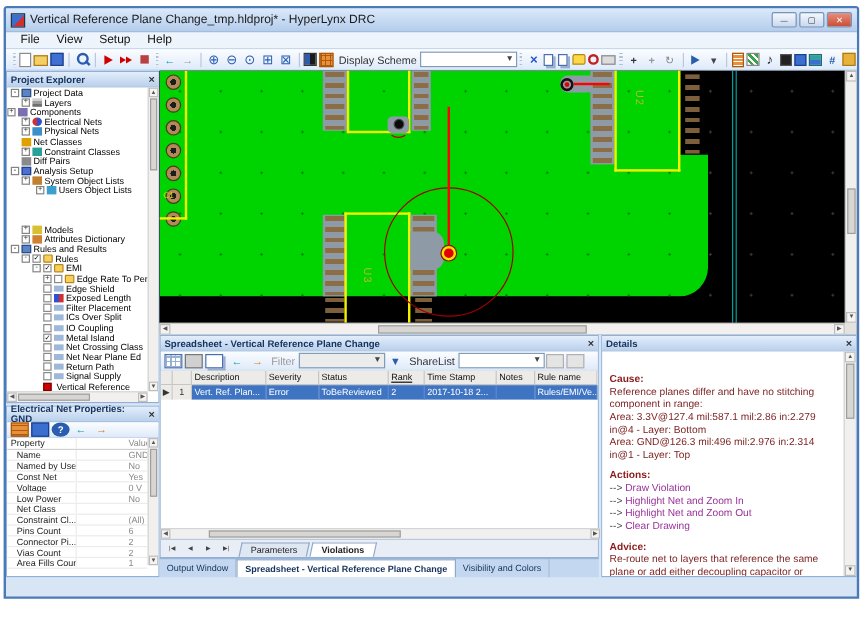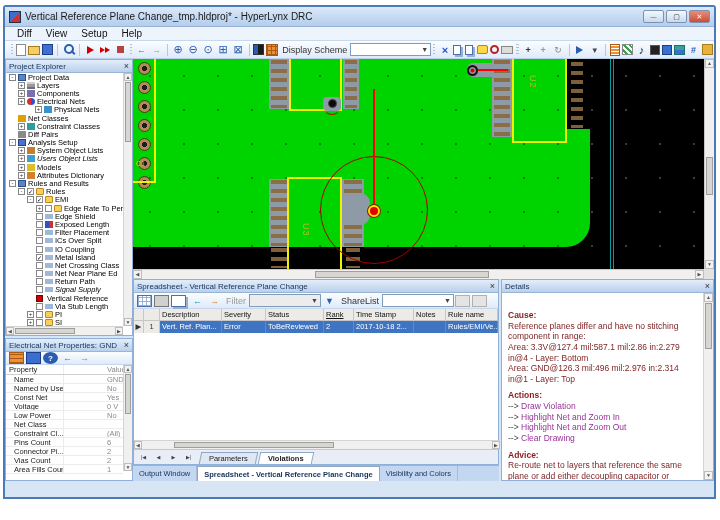--- a/index.html
+++ b/index.html
@@ -76,21 +76,21 @@
   .i-next::after { content:"▶"; font-size:5px; color:#444; }
   .i-last::after { content:"▶|"; font-size:5px; color:#444; }
   .combo { display:inline-flex; align-items:center; justify-content:space-between; background:#fff; border:1px solid #7f9db9; height:13px; font-size:9px; padding:0 2px; }
   .combo .caret { font-size:7px; color:#444; }
   .combo.disabled { background:#ececec; }
   .tlabel { font-size:9px; color:#333; margin:0 3px; }
   .tlabel.dim { color:#9a9a9a; }
 
   
   .panel { position:absolute; background:#fff; border:1px solid #8fb0d8; }
-  .ptitle { height:13px; background:linear-gradient(#e3eefb,#b9d0ec); border-bottom:1px solid #9ab4d6; font-size:8px; font-weight:normal; color:#16325c; display:flex; align-items:center; justify-content:space-between; padding:0 3px;text-align:right; }
+  .ptitle { height:13px; background:linear-gradient(#e3eefb,#b9d0ec); border-bottom:1px solid #9ab4d6; font-size:8px; font-weight:bold; color:#16325c; display:flex; align-items:center; justify-content:space-between; padding:0 3px; }
   .xbtn { font-size:9px; color:#333; line-height:9px; }
   .xbtn::after { content:"×"; }
   .ptoolbar { height:13px; background:linear-gradient(#fbfdff,#dfeafa); border-bottom:1px solid #c8d8ec; display:flex; align-items:center; padding-left:2px; }
   .ptoolbar .tb { width:15px; height:12px; }
 
   
   #tree { position:absolute; left:0; top:13px; right:9px; bottom:9px; overflow:hidden; background:#fff; }
   .trow { height:8.2px; display:flex; align-items:center; white-space:nowrap; }
   .trow .lbl { font-size:7.5px; color:#000; margin-left:2px; }
   .exp { width:7px; height:7px; border:1px solid #848484; background:#fff; font-size:6px; line-height:5px; text-align:center; color:#333; flex:none; margin-right:2px; }
@@ -176,21 +176,21 @@
     <span class="appicon"></span>
     <span class="title-text">Vertical Reference Plane Change_tmp.hldproj* - HyperLynx DRC</span>
     <span class="wcontrols wcontrols-right" style="margin-left:auto;display:flex;gap:2px;">
       <span class="wbtn min"></span>
       <span class="wbtn max"></span>
       <span class="wbtn close"></span>
     </span>
   </div>
 
   <div class="menubar" id="menu-items">
-      <span class="mi">Diff</span>
+      <span class="mi">File</span>
       <span class="mi">View</span>
       <span class="mi">Setup</span>
       <span class="mi">Help</span>
     </div>
 
   <div class="toolbar">
     <span class="grip"></span>
     <span class="tgroup">
         <span class="tb i-new"></span>
         <span class="tb i-open"></span>
@@ -271,31 +271,31 @@
         <div class="trow" style="padding-left: 3px;">
           <span class="exp">-</span>
           <span class="ti ti-project"></span>
           <span class="lbl">Project Data</span>
         </div>
         <div class="trow" style="padding-left: 12px;">
           <span class="exp">+</span>
           <span class="ti ti-layers"></span>
           <span class="lbl">Layers</span>
         </div>
-        <div class="trow" style="padding-left: 12px;">
+        <div class="trow" style="">
           <span class="exp">+</span>
           <span class="ti ti-components"></span>
           <span class="lbl">Components</span>
         </div>
         <div class="trow" style="padding-left: 12px;">
           <span class="exp">+</span>
           <span class="ti ti-enets"></span>
           <span class="lbl">Electrical Nets</span>
         </div>
-        <div class="trow" style="padding-left: 29px;">
+        <div class="trow" style="padding-left: 12px;">
           <span class="exp">+</span>
           <span class="ti ti-pnets"></span>
           <span class="lbl">Physical Nets</span>
         </div>
         <div class="trow" style="padding-left: 12px;">
           <span class="ti ti-netclass"></span>
           <span class="lbl">Net Classes</span>
         </div>
         <div class="trow" style="padding-left: 12px;">
           <span class="exp">+</span>
@@ -309,26 +309,26 @@
         <div class="trow" style="padding-left: 3px;">
           <span class="exp">-</span>
           <span class="ti ti-analysis"></span>
           <span class="lbl">Analysis Setup</span>
         </div>
         <div class="trow" style="padding-left: 12px;">
           <span class="exp">+</span>
           <span class="ti ti-syslist"></span>
           <span class="lbl">System Object Lists</span>
         </div>
-        <div class="trow" style="padding-left: 12px; font-style: italic;">
+        <div class="trow" style="padding-left: 24px;">
           <span class="exp">+</span>
           <span class="ti ti-userlist"></span>
           <span class="lbl">Users Object Lists</span>
         </div>
-        <div class="trow" style="padding-left: 12px;">
+        <div class="trow" style="padding-left: 12px; margin-top: 24px;">
           <span class="exp">+</span>
           <span class="ti ti-models"></span>
           <span class="lbl">Models</span>
         </div>
         <div class="trow" style="padding-left: 12px;">
           <span class="exp">+</span>
           <span class="ti ti-attrdict"></span>
           <span class="lbl">Attributes Dictionary</span>
         </div>
         <div class="trow" style="padding-left: 3px;">
@@ -392,21 +392,21 @@
         <div class="trow" style="padding-left: 30px;">
           <span class="cb "></span>
           <span class="ti ti-rule"></span>
           <span class="lbl">Net Near Plane Ed</span>
         </div>
         <div class="trow" style="padding-left: 30px;">
           <span class="cb "></span>
           <span class="ti ti-rule"></span>
           <span class="lbl">Return Path</span>
         </div>
-        <div class="trow" style="padding-left: 30px; font-style: italic;">
+        <div class="trow" style="padding-left: 30px;">
           <span class="cb "></span>
           <span class="ti ti-rule"></span>
           <span class="lbl">Signal Supply</span>
         </div>
         <div class="trow" style="padding-left: 30px;">
           <span class="cb red"></span>
           <span class="lbl">Vertical Reference</span>
         </div>
         <div class="trow" style="padding-left: 30px;">
           <span class="cb "></span>

